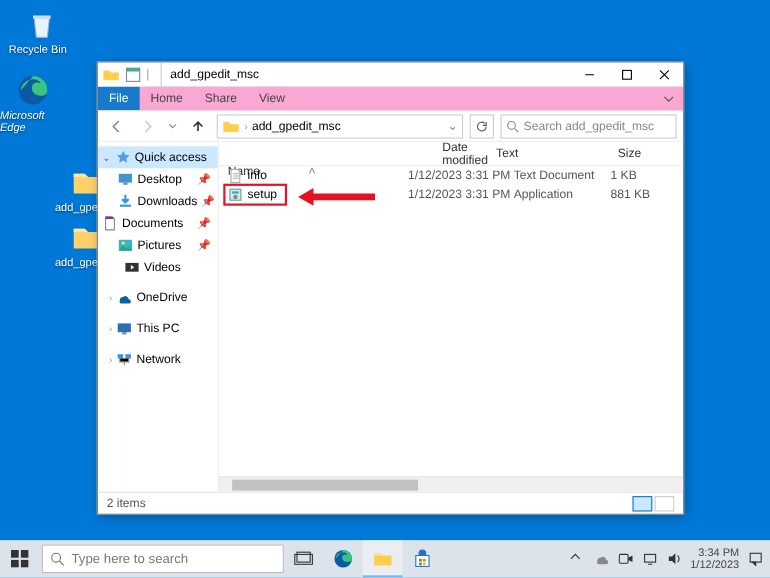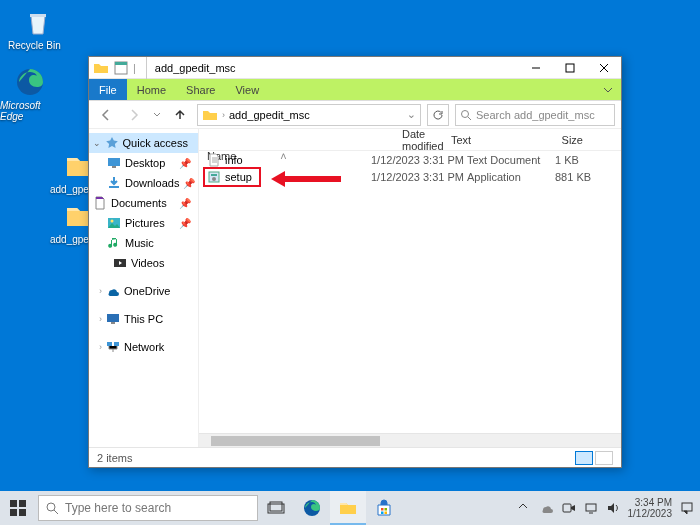--- a/index.html
+++ b/index.html
@@ -15,21 +15,21 @@
 
 
 .win { position: absolute; left: 88px; top: 56px; width: 534px; height: 412px; background: #fff; border: 1px solid #777; box-shadow: 2px 2px 10px rgba(0,0,0,.3); display: flex; flex-direction: column; }
 .titlebar { height: 22px; background: #fff; display: flex; align-items: center; border-bottom: 1px solid #e5e5e5; }
 .tb-left { display: flex; align-items: center; gap: 4px; padding-left: 4px; }
 .tb-ic { width: 16px; height: 16px; }
 .tb-title { font-size: 11px; margin-left: 6px; color: #000; border-left:1px solid #ccc; padding-left:8px; height:22px; display:flex; align-items:center;}
 .tb-ctrl { margin-left: auto; display: flex; }
 .tb-btn { width: 34px; height: 22px; display: flex; align-items: center; justify-content: center; color: #000; }
 
-.ribbon-tabs { height: 22px; display: flex; align-items: stretch; border-bottom: 1px solid #ddd; background:#bef264;}
+.ribbon-tabs { height: 22px; display: flex; align-items: stretch; border-bottom: 1px solid #ddd; background:#f9a8d4;}
 .rt { padding: 0 10px; font-size: 11px; display: flex; align-items: center; color: #444; }
 .rt.file { background: #1979ca; color: #fff; }
 .rt-exp { margin-left: auto; padding: 0 8px; display:flex;align-items:center;color:#555;}
 
 .addr { height: 28px; display: flex; align-items: center; gap: 6px; padding: 0 6px; border-bottom: 1px solid #eee; }
 .nav-btn { width: 22px; height: 22px; display: flex; align-items: center; justify-content: center; color: #888; border-radius:2px;}
 .nav-btn.enabled { color: #333; }
 .path { flex: 1; height: 22px; border: 1px solid #ccc; display: flex; align-items: center; padding: 0 4px; gap: 4px; font-size: 11px; }
 .path .chev { color:#888; font-size:9px;}
 .refresh { width: 22px; height: 22px; border: 1px solid #ccc; display:flex;align-items:center;justify-content:center; color:#555;}
@@ -261,28 +261,20 @@
         <span class="nic">
             <svg viewBox="0 0 14 14">
               <rect x="1" y="2" width="12" height="10" fill="#39b4c8"></rect>
               <circle cx="5" cy="5" r="1.5" fill="#ffe26b"></circle>
               <path fill="#2a8" d="M1 12l4-5 3 3 2-2 3 4z"></path>
             </svg>
           </span>
         <span>Pictures</span>
           <span class="pin">📌</span>
       </div>
-      <div class="nav-item" style="padding-left:18px">
-        <span class="nic">
-            <svg viewBox="0 0 14 14">
-              <path fill="#2a6" d="M5 2v7a2 2 0 1 1-1-1V4l6-1v5a2 2 0 1 1-1-1V2z"></path>
-            </svg>
-          </span>
-        <span>Music</span>
-      </div>
       <div class="nav-item" style="padding-left:24px">
         <span class="nic">
             <svg viewBox="0 0 14 14">
               <rect x="1" y="3" width="12" height="8" fill="#333"></rect>
               <path fill="#fff" d="M6 5v4l3-2z"></path>
             </svg>
           </span>
         <span>Videos</span>
       </div>
       <div class="nav-sp"></div>

